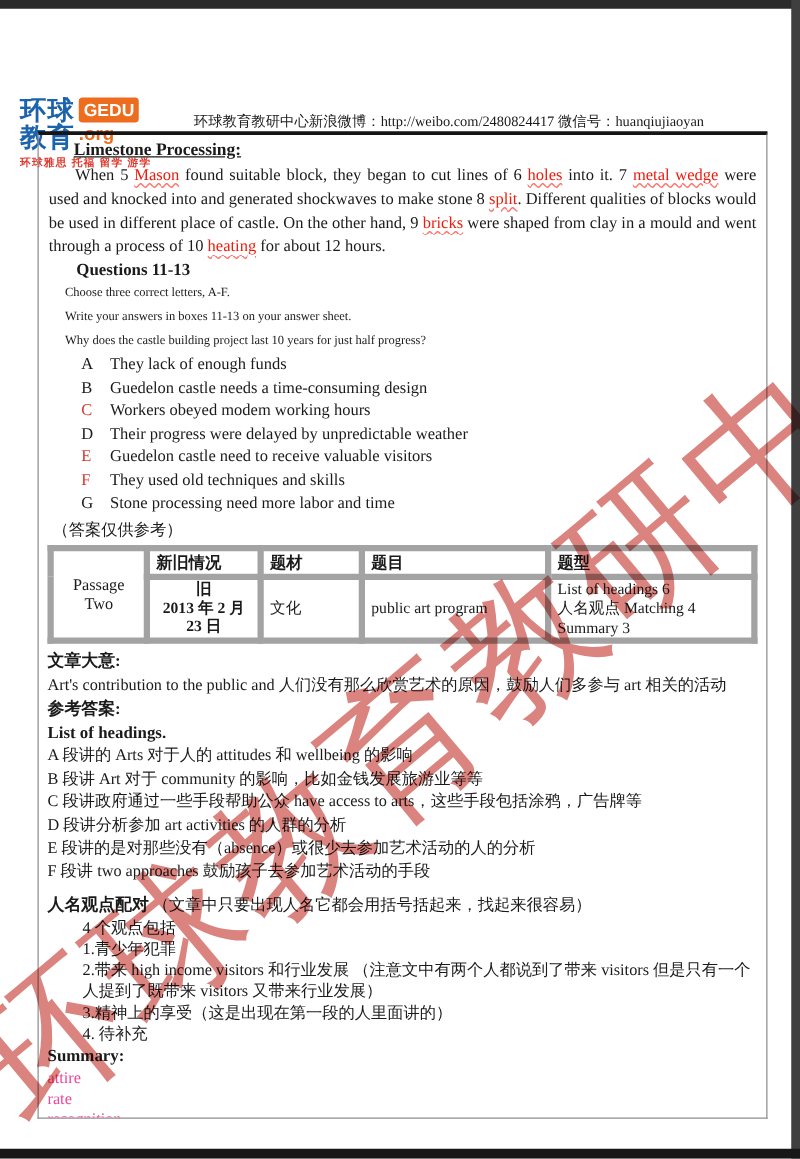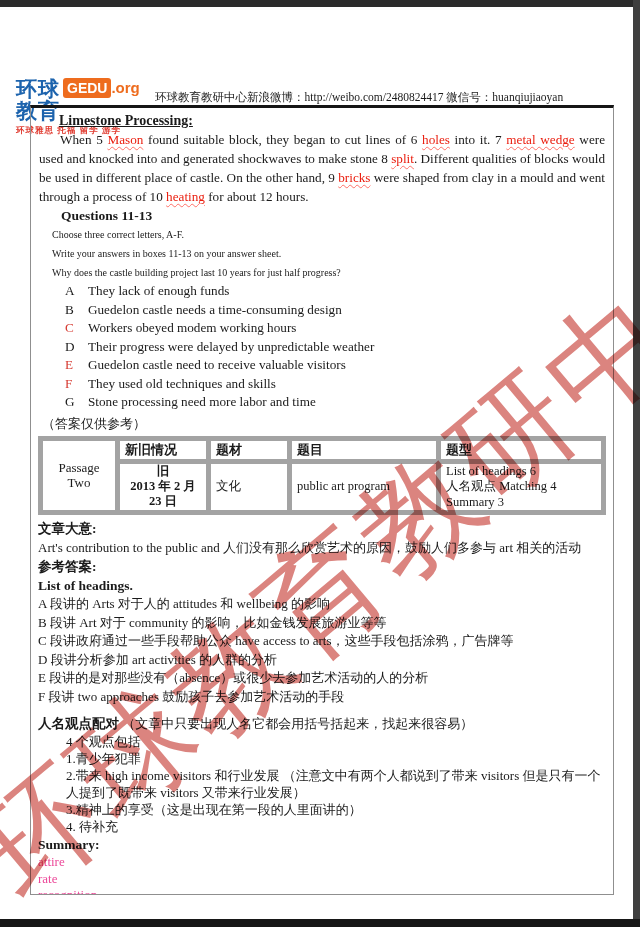--- a/index.html
+++ b/index.html
@@ -9,21 +9,21 @@
   
   .top-bar{position:absolute;top:0;left:0;width:640px;height:7px;background:#2b2b2b;}
   .bottom-bar{position:absolute;bottom:0;left:0;width:640px;height:8px;background:#171717;}
   .right-strip{position:absolute;top:0;right:0;width:7px;height:927px;background:#3f3f3f;}
 
   
   .logo{position:absolute;left:16px;top:44px;width:130px;margin-top:34px;}
   .logo-row{display:flex;align-items:flex-start;gap:3px;}
   .logo-cn{font-family:"Liberation Sans","DejaVu Sans",sans-serif;font-weight:bold;
            color:#1c63ad;font-size:21px;line-height:22px;letter-spacing:1px;}
-  .logo-en{display:flex;flex-direction:row;align-items:flex-start;}
+  .logo-en{display:flex;flex-direction:column;align-items:flex-start;}
   .gedu-badge{background:#ee6c1e;color:#fff;font-family:"Liberation Sans",sans-serif;
               font-weight:bold;font-size:14px;line-height:18px;padding:1px 4px;border-radius:3px;}
   .org{color:#ee6c1e;font-family:"Liberation Sans",sans-serif;font-weight:bold;font-size:15px;line-height:20px;}
   .tagline{margin-top:3px;font-family:"Liberation Sans",sans-serif;font-size:8.5px;
            color:#e03a2f;letter-spacing:1px;white-space:nowrap;font-weight:bold;}
 
   
   .head-line{position:absolute;left:155px;top:90px;width:470px;font-size:11.5px;white-space:nowrap;}
   .head-line a{color:#1a1a1a;text-decoration:none;}
 

